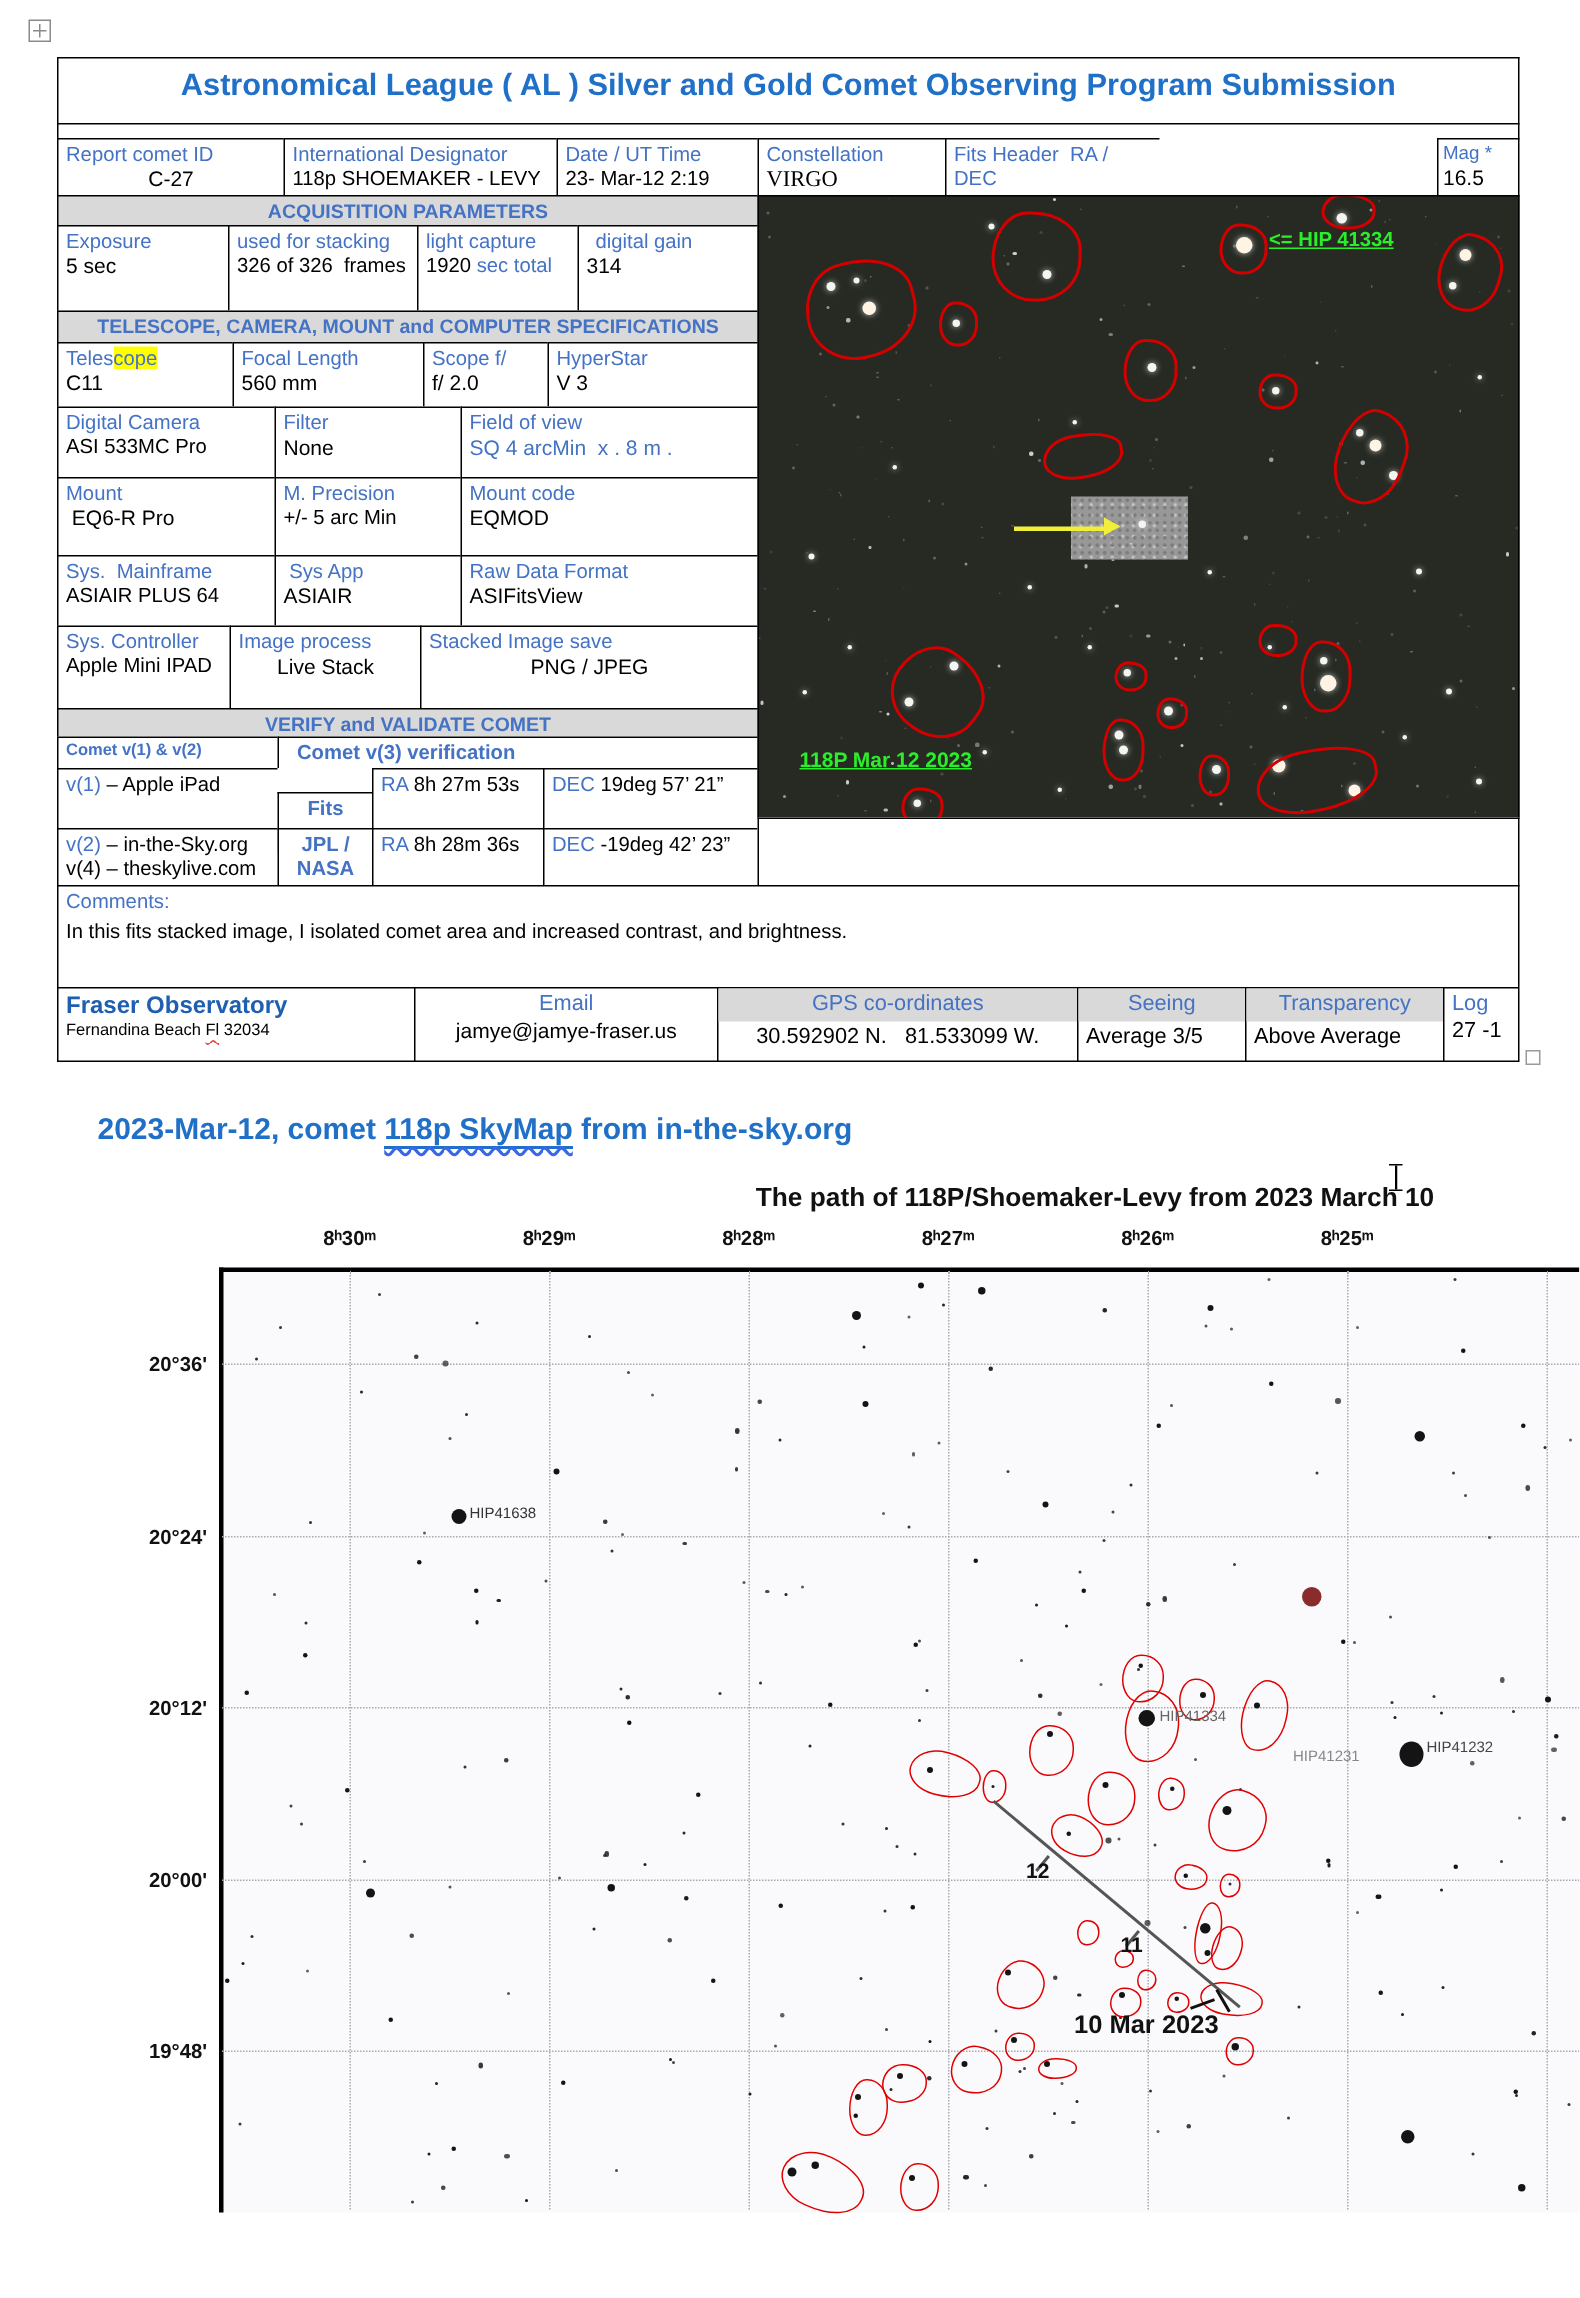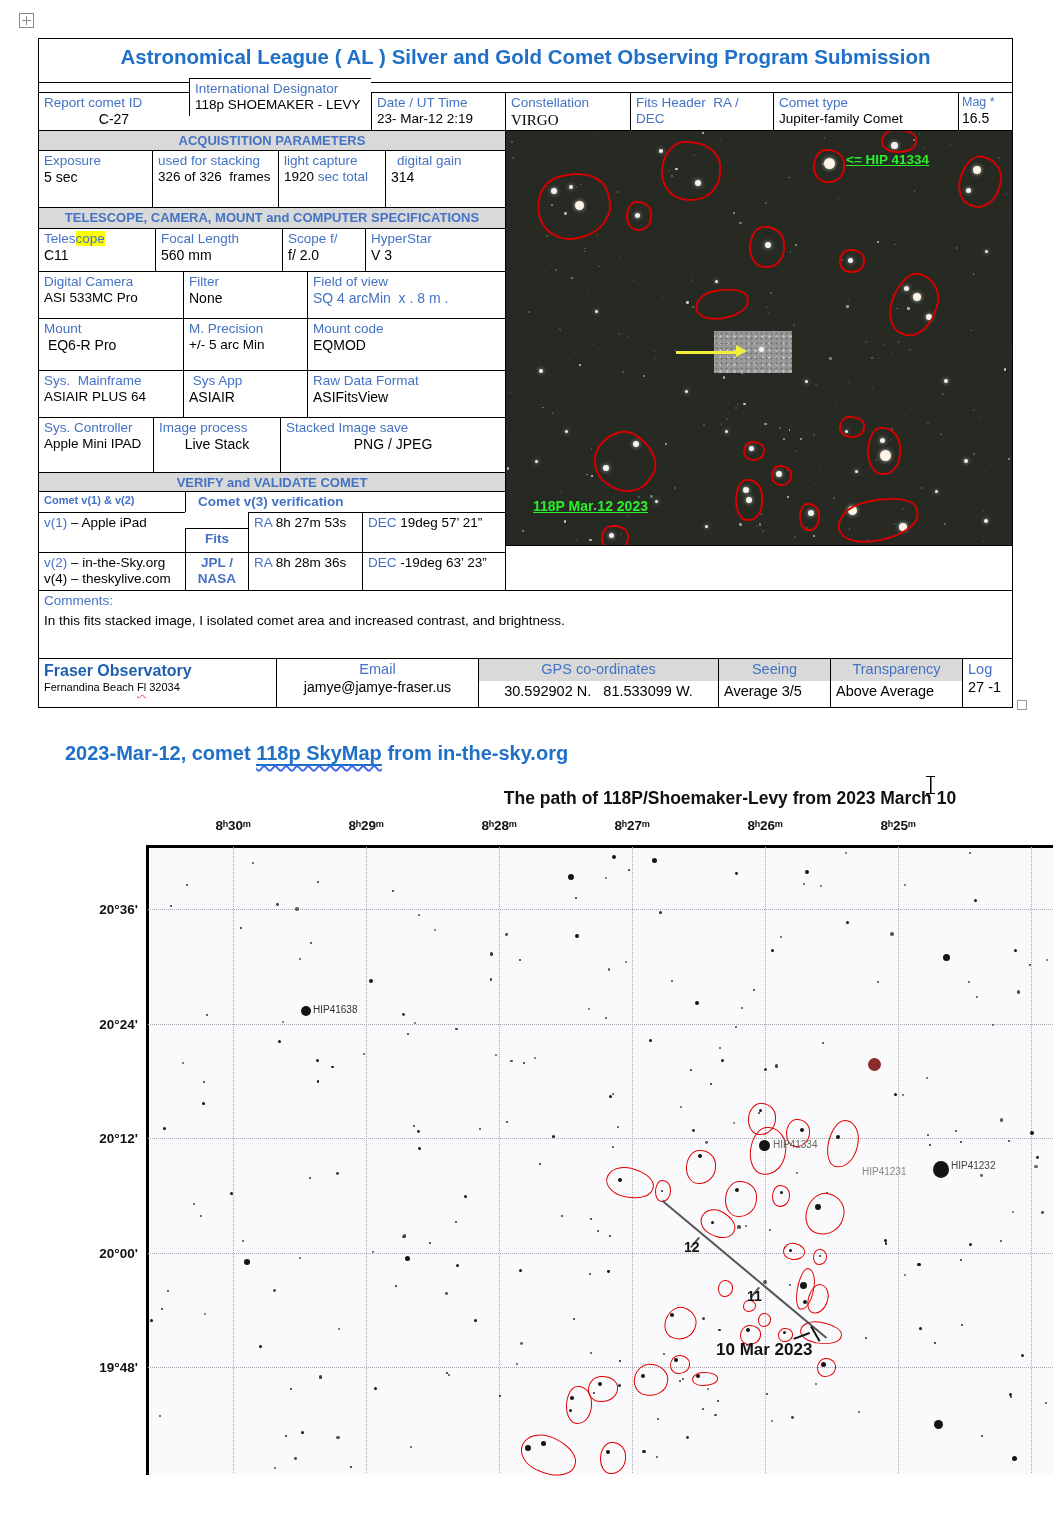--- a/index.html
+++ b/index.html
@@ -49,39 +49,35 @@
 
   <div class="mhandle"></div>
 
   <div class="cell rt ttl" style="left:38px;top:38px;width:975px;height:44px;">Astronomical League ( AL )  Silver and Gold Comet Observing Program Submission</div>
   <div class="cell rt" style="left:38px;top:82px;width:975px;height:10px;"></div>
 
   <div class="cell" style="left:38px;top:92px;width:151px;height:38px;">
     <div class="lbl">Report comet ID</div>
     <div class="val ctr">C-27</div>
   </div>
-  <div class="cell" style="left:189px;top:78px;width:182px;height:38px;">
+  <div class="cell" style="left:189px;top:92px;width:182px;height:38px;">
     <div class="lbl">International Designator</div>
     <div class="val" style="font-size:13.5px">118p SHOEMAKER - LEVY</div>
   </div>
   <div class="cell" style="left:371px;top:92px;width:134px;height:38px;">
     <div class="lbl">Date / UT Time</div>
     <div class="val" style="font-size:13.5px">23- Mar-12 2:19</div>
   </div>
   <div class="cell" style="left:505px;top:92px;width:125px;height:38px;">
     <div class="lbl">Constellation</div>
     <div class="val ser" style="font-size:15px">VIRGO</div>
   </div>
   <div class="cell" style="left:630px;top:92px;width:143px;height:38px;">
     <div class="lbl">Fits Header  RA / DEC</div>
     <div class="val ser" style="font-size:13.5px">126.97200 / 19.95600</div>
-  </div>
-  <div class="cell" style="left:773px;top:92px;width:185px;height:38px;">
-    <div class="lbl">Comet type</div>
-    <div class="val" style="font-size:13.5px">Jupiter-family Comet</div>
   </div>
   <div class="cell rt" style="left:958px;top:92px;width:55px;height:38px;padding:2px 3px;">
     <div class="lbl" style="font-size:12.5px">Mag *</div>
     <div class="val">16.5</div>
   </div>
 
   <div class="cell bar" style="left:38px;top:130px;width:467px;height:20px;">ACQUISTITION PARAMETERS</div>
   <div class="cell" style="left:38px;top:150px;width:114px;height:57px;">
     <div class="lbl">Exposure</div>
     <div class="val">5 sec</div>
@@ -193,21 +189,21 @@
   <div class="cell b blue ctr" style="left:185px;top:552px;width:63px;height:38px;font-size:13.5px;">
     <div>JPL /</div>
     <div>NASA</div>
   </div>
   <div class="cell" style="left:248px;top:552px;width:114px;height:38px;font-size:13.5px;">
     <span class="blue">RA</span>
     <span class="val">8h 28m 36s</span>
   </div>
   <div class="cell" style="left:362px;top:552px;width:143px;height:38px;font-size:13.5px;">
     <span class="blue">DEC</span>
-    <span class="val">-19deg 63’ 23”</span>
+    <span class="val">-19deg 42’ 23”</span>
   </div>
 
   <div class="cell rt" style="left:505px;top:130px;width:508px;height:415px;padding:0;background:#262a23;overflow:hidden;">
 
     <div style="position:absolute;left:208px;top:200px;width:78px;height:42px;background:#989898;
                 background-image:radial-gradient(#7d7d7d 1px,transparent 1.4px),radial-gradient(#c2c2c2 1px,transparent 1.4px);
                 background-size:5px 5px,7px 7px;background-position:0 0,3px 2px;"></div>
 
     <div style="position:absolute;left:170px;top:220px;width:62px;height:3px;background:#f2ef3a;"></div>
     <div style="position:absolute;left:230px;top:214px;width:0;height:0;border-left:11px solid #f2ef3a;

